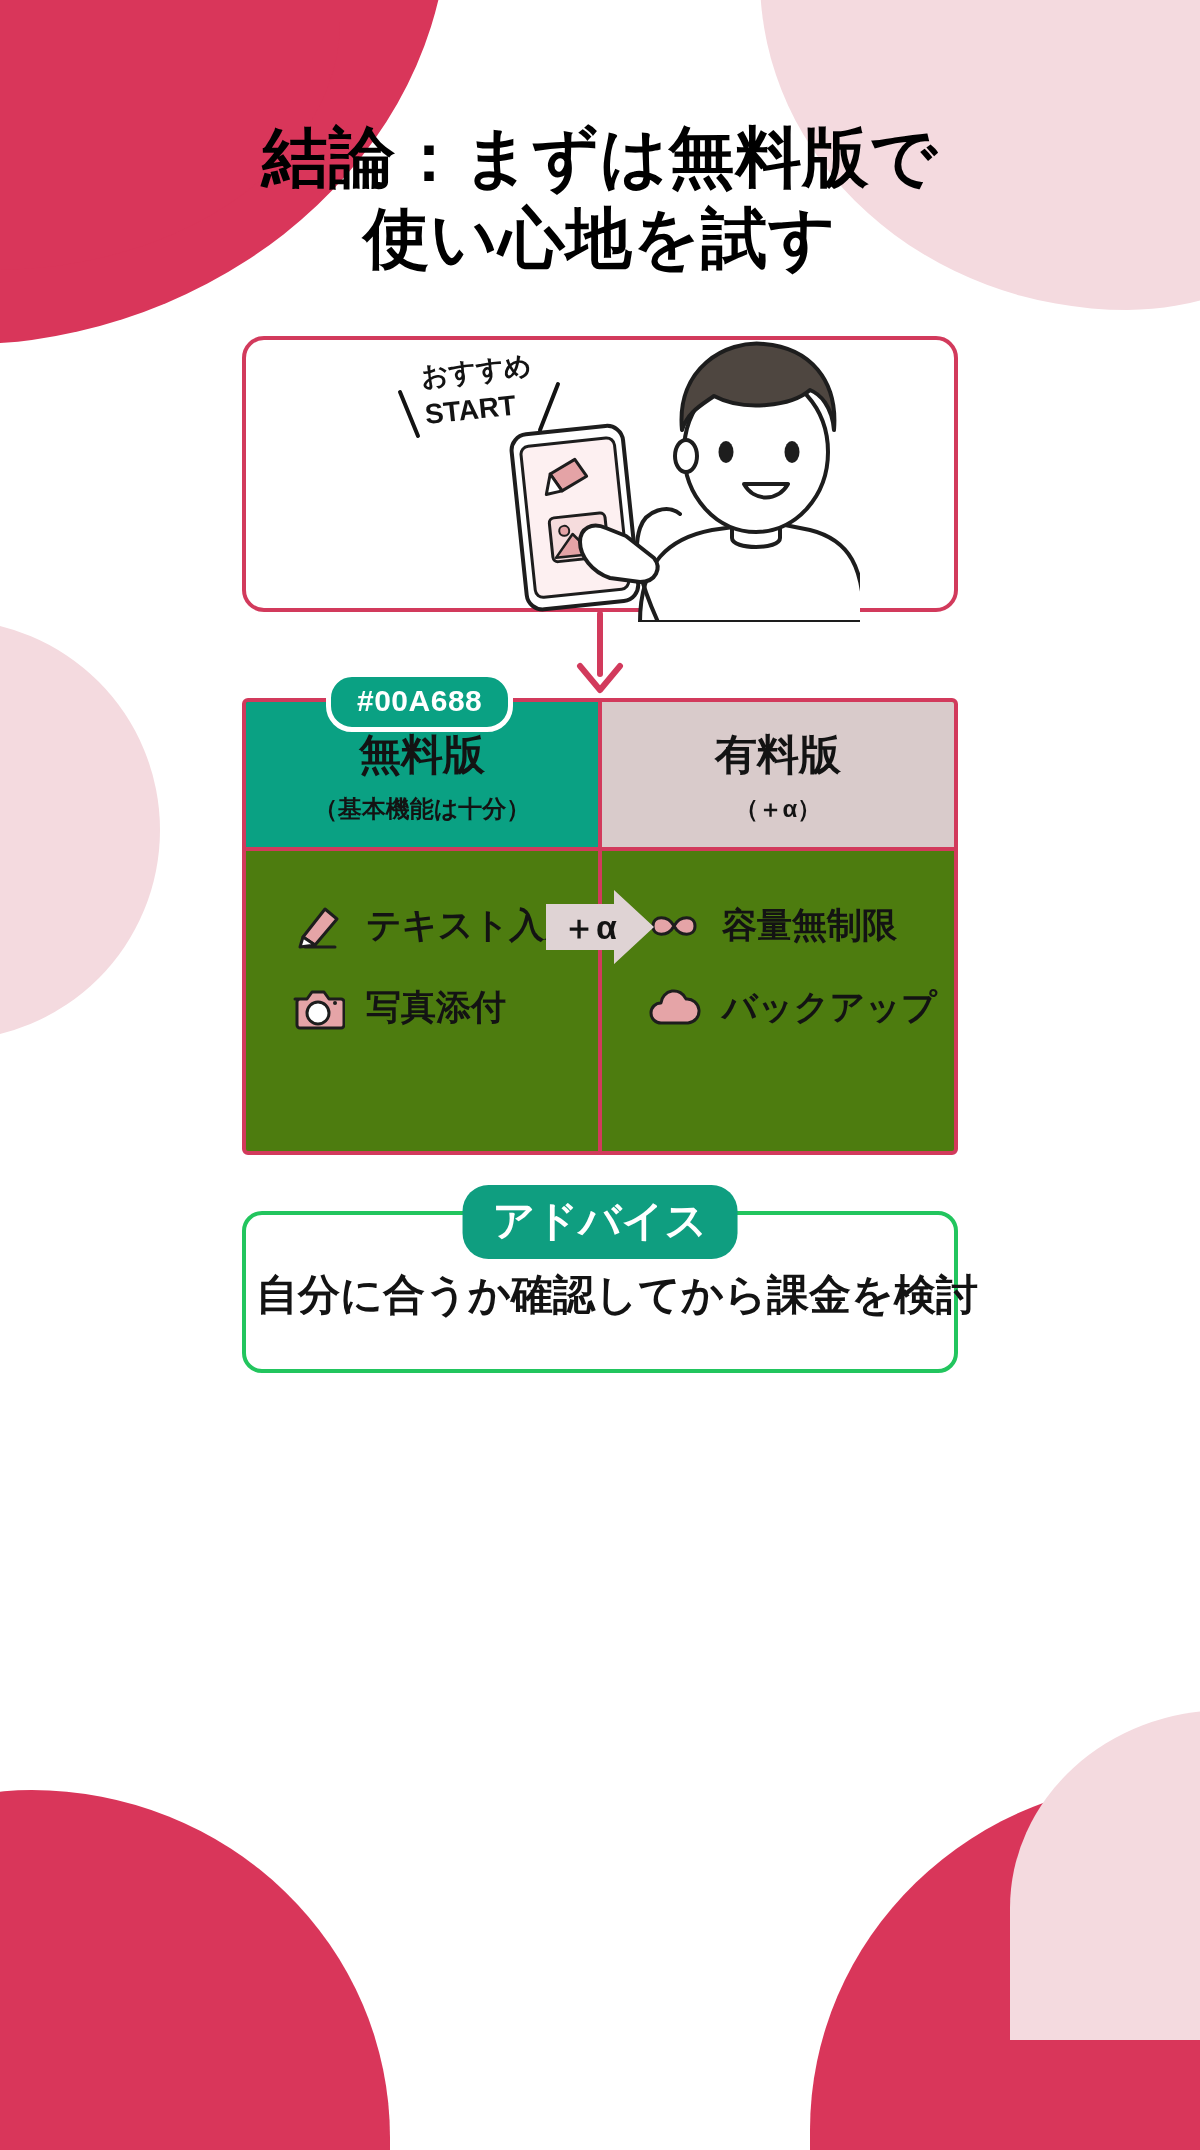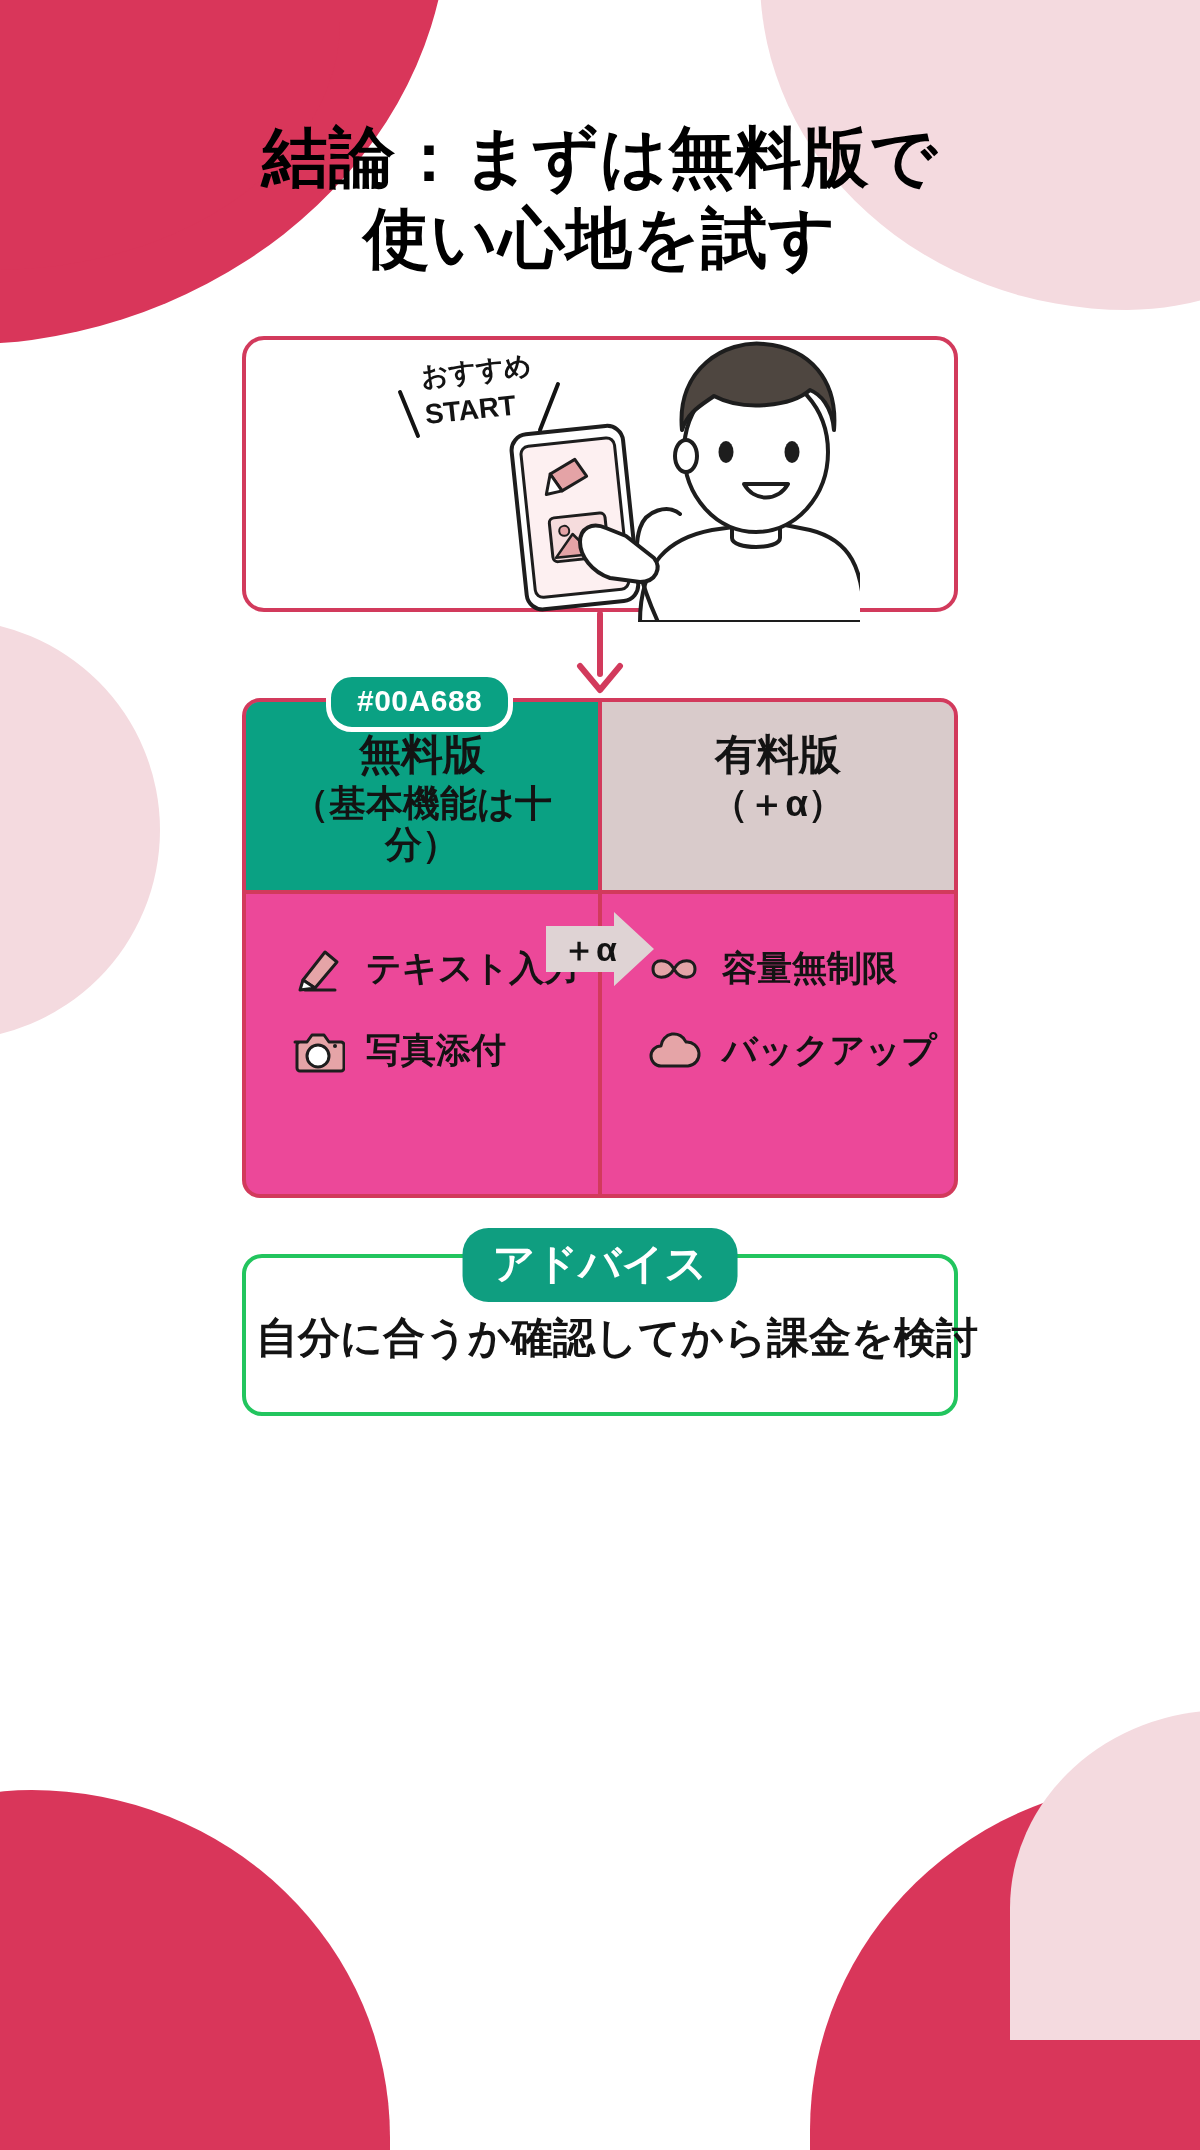--- a/index.html
+++ b/index.html
@@ -90,40 +90,40 @@
     border:5px solid #ffffff;
     border-radius:26px;
     font-size:30px;font-weight:bold;
     padding:7px 26px 9px 26px;
     letter-spacing:.5px;
     white-space:nowrap;
   }
   .cmp-table{
     width:716px;
     border:4px solid #d23a5c;
-    border-radius:18px;
+    border-radius:6px;
     overflow:hidden;
-    background:#ec4899;
+    background:#4d7c0f;
     box-sizing:border-box;
     position:relative;
   }
   .cmp-head{display:flex;}
   .cmp-head .cell{
     flex:1;
     text-align:center;
     padding:30px 10px 24px 10px;
     box-sizing:border-box;
   }
   .cmp-head .left{background:#0aa183;}
   .cmp-head .right{background:#d9cbcb;border-left:4px solid #d23a5c;}
   .head-title{
     font-size:42px;font-weight:bold;color:#131313;line-height:1.1;
   }
   .head-sub{
-    font-size:37px;font-weight:bold;color:#131313;margin-top:6px;line-height:1.1;
+    font-size:24px;font-weight:bold;color:#131313;margin-top:18px;line-height:1.1;
   }
   .cmp-body{display:flex;border-top:4px solid #d23a5c;min-height:300px;}
   .cmp-body .col{
     flex:1;padding:34px 0 30px 0;box-sizing:border-box;
   }
   .cmp-body .col.right{border-left:4px solid #d23a5c;}
   .feat{
     display:flex;align-items:center;
     gap:20px;
     padding:13px 0 13px 44px;

